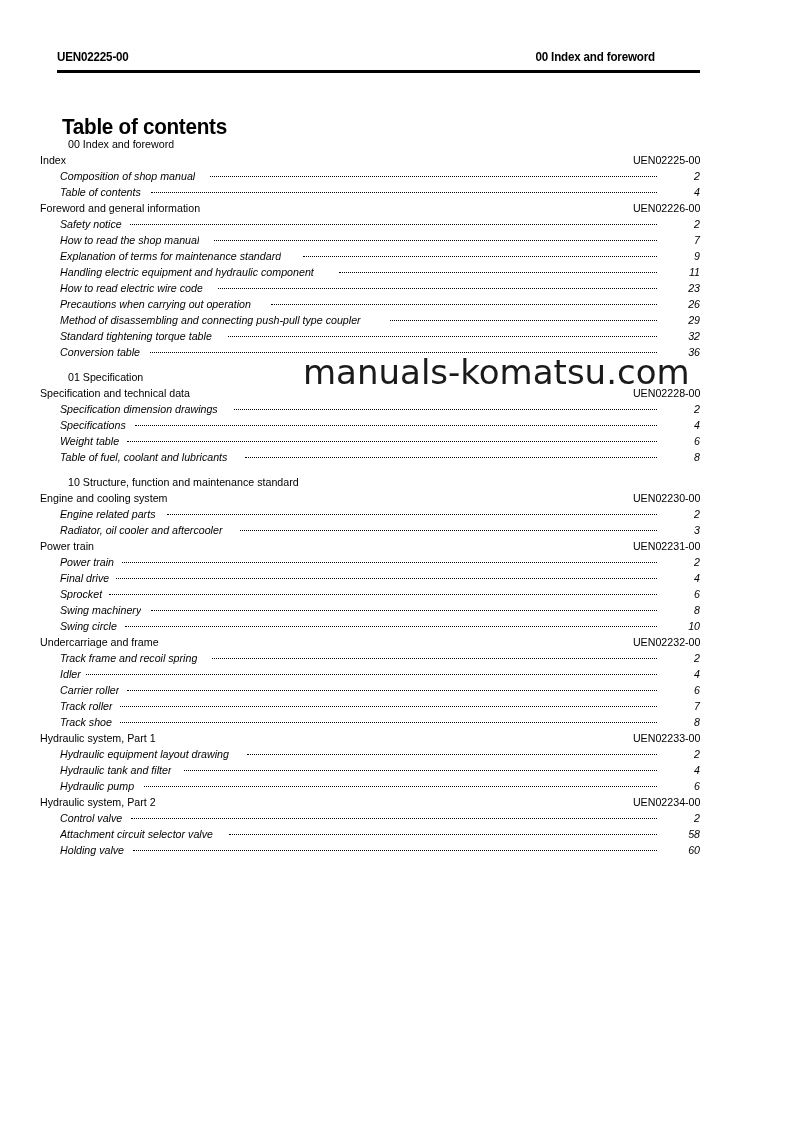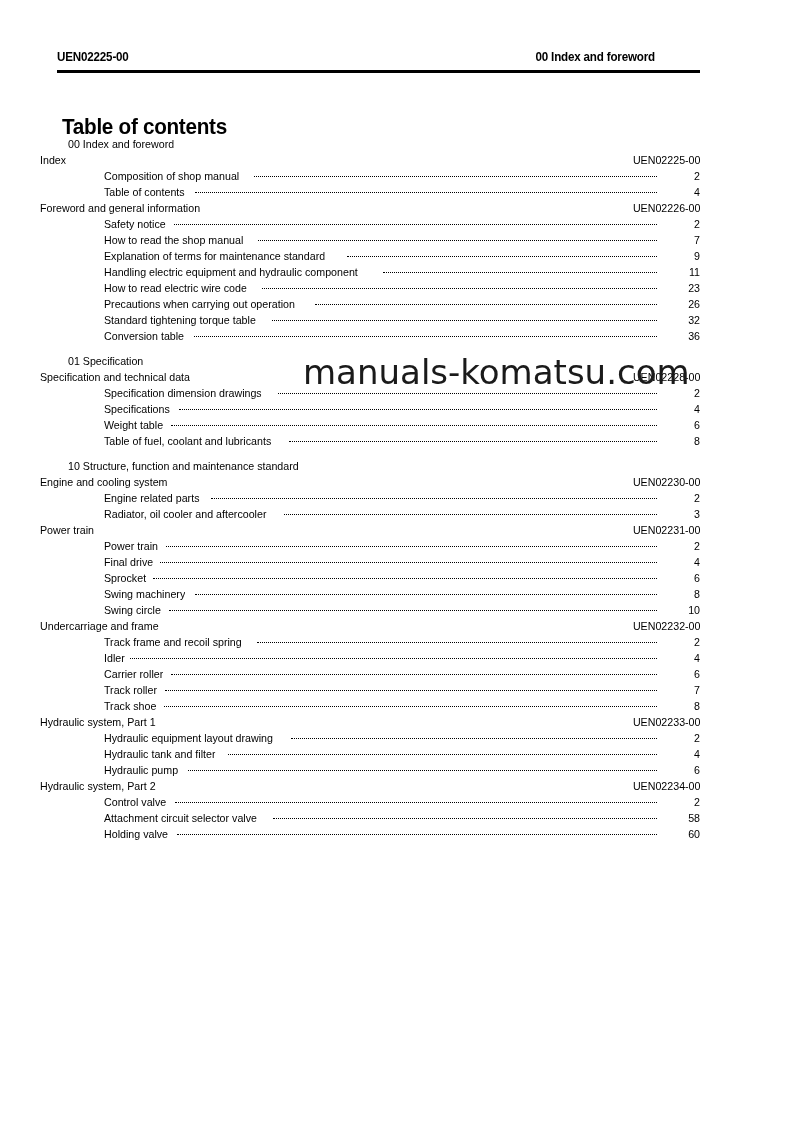--- a/index.html
+++ b/index.html
@@ -76,21 +76,21 @@
     position: relative;
     height: 16px;
     display: flex;
     align-items: baseline;
     white-space: nowrap;
   }
 
   
   .lvl-sec   { padding-left: 68px; }
   .lvl-sub   { padding-left: 40px; }
-  .lvl-item  { padding-left: 104px; }
+  .lvl-item  { padding-left: 60px; font-style: italic; }
 
   .row .label {
     transform: scaleX(0.92);
     transform-origin: left center;
     flex: 0 0 auto;
     max-width: 520px;
     overflow: hidden;
   }
 
   
@@ -221,20 +221,25 @@
           <span class="label">How to read electric wire code</span>
           <span class="leader"></span>
           <span class="pageno">23</span>
         </div>
         <div class="row lvl-item row-end">
           <span class="label">Precautions when carrying out operation</span>
           <span class="leader"></span>
           <span class="pageno">26</span>
         </div>
         <div class="row lvl-item row-end">
+          <span class="label">Method of disassembling and connecting push-pull type coupler</span>
+          <span class="leader"></span>
+          <span class="pageno">29</span>
+        </div>
+        <div class="row lvl-item row-end">
           <span class="label">Standard tightening torque table</span>
           <span class="leader"></span>
           <span class="pageno">32</span>
         </div>
         <div class="row lvl-item row-end">
           <span class="label">Conversion table</span>
           <span class="leader"></span>
           <span class="pageno">36</span>
         </div>
       </div>

